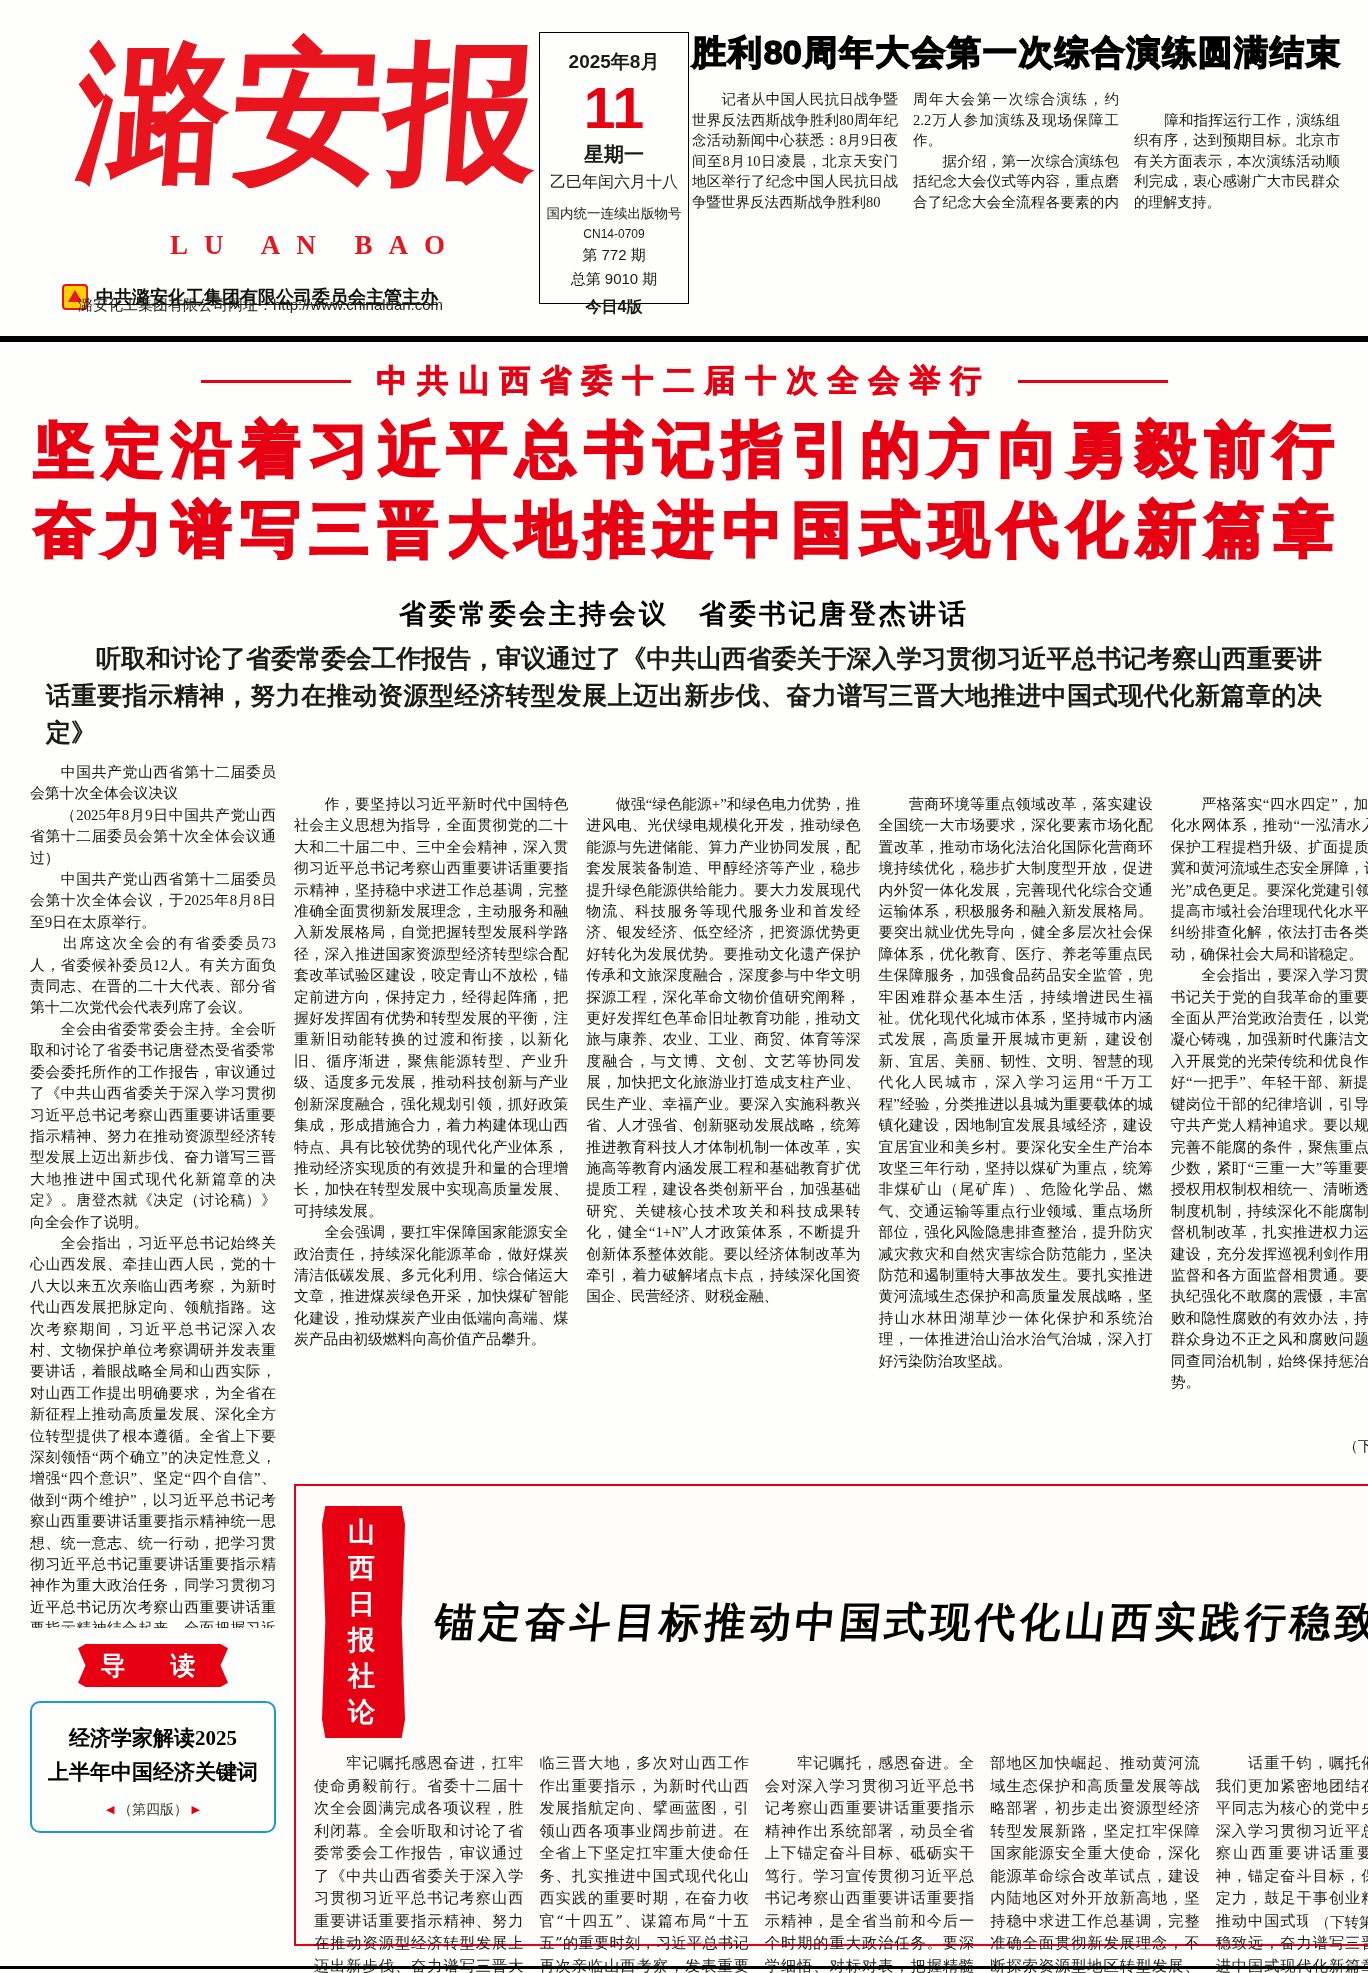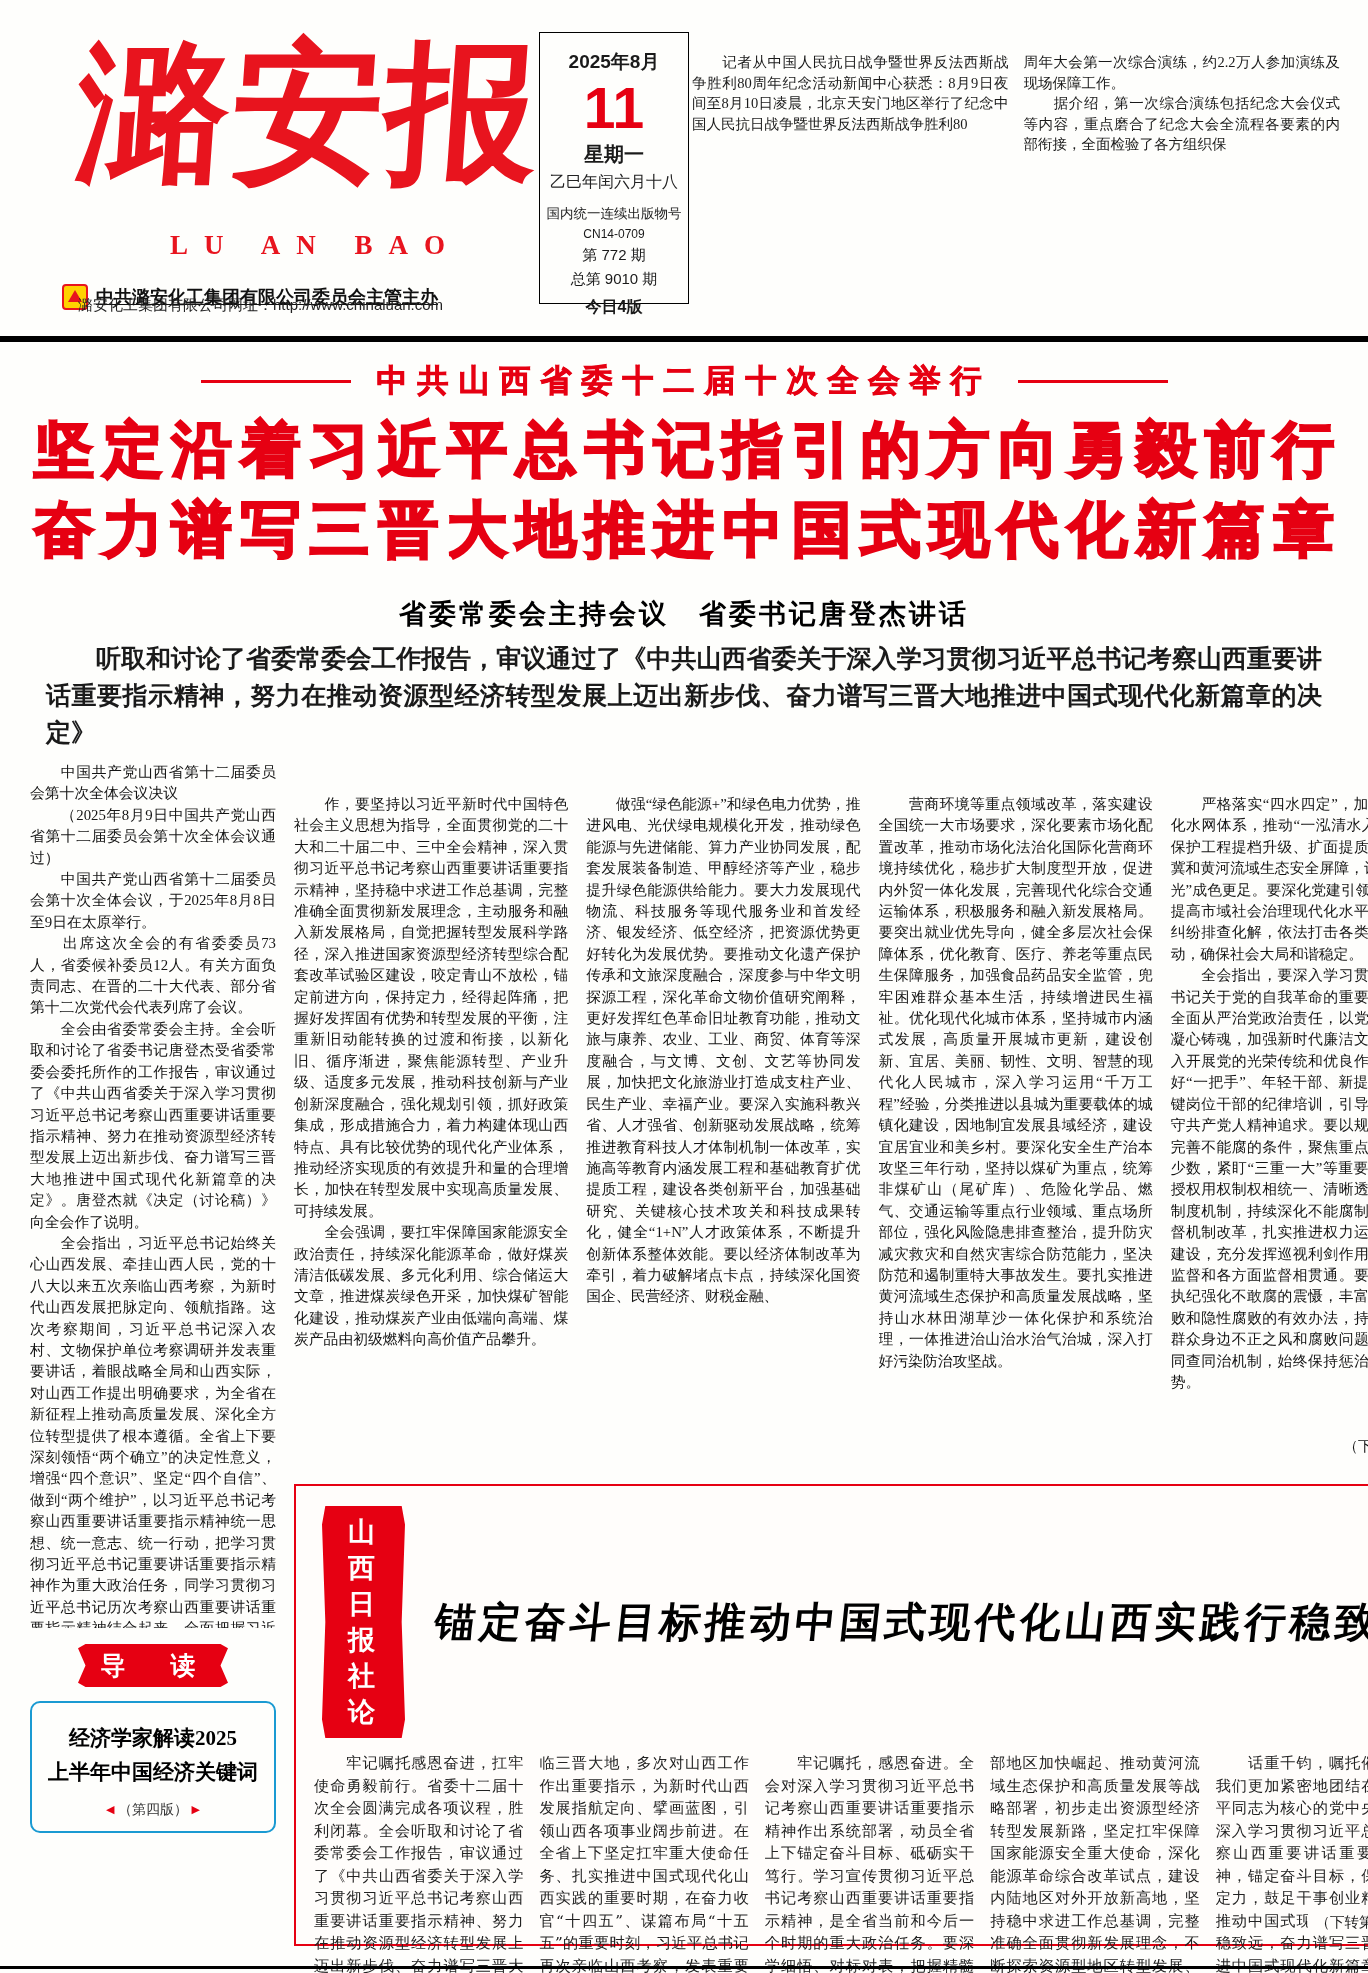--- a/index.html
+++ b/index.html
@@ -103,24 +103,29 @@
     <div class="date-week">星期一</div>
     <div class="date-lunar">乙巳年闰六月十八</div>
     <div class="date-pub">国内统一连续出版物号</div>
     <div class="date-cn">CN14-0709</div>
     <div class="date-issue">第 772 期</div>
     <div class="date-total">总第 9010 期</div>
     <div class="date-pages">今日4版</div>
   </div>
 
   <div class="top-story">
+    <div class="top-headline">胜利80周年大会第一次综合演练圆满结束</div>
     <div class="top-cols">
       <div class="top-col">　　记者从中国人民抗日战争暨世界反法西斯战争胜利80周年纪念活动新闻中心获悉：8月9日夜间至8月10日凌晨，北京天安门地区举行了纪念中国人民抗日战争暨世界反法西斯战争胜利80</div>
       <div class="top-col">周年大会第一次综合演练，约2.2万人参加演练及现场保障工作。
 　　据介绍，第一次综合演练包括纪念大会仪式等内容，重点磨合了纪念大会全流程各要素的内部衔接，全面检验了各方组织保</div>
+      <div class="top-col">
+        <span>障和指挥运行工作，演练组织有序，达到预期目标。北京市有关方面表示，本次演练活动顺利完成，衷心感谢广大市民群众的理解支持。</span>
+        
+      </div>
     </div>
   </div>
 
   <div class="black-rule"></div>
 
   <div class="kicker-row">
     <span class="kicker-line"></span>
     <span class="kicker">中共山西省委十二届十次全会举行</span>
     <span class="kicker-line"></span>
   </div>

